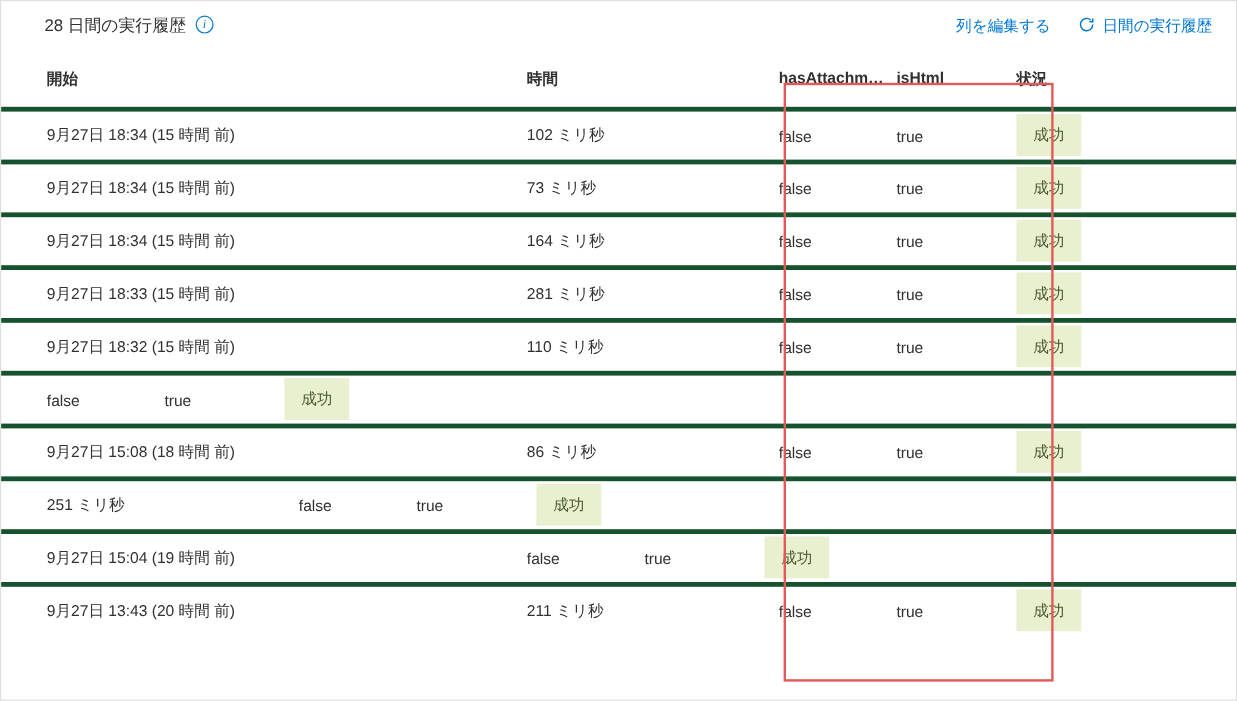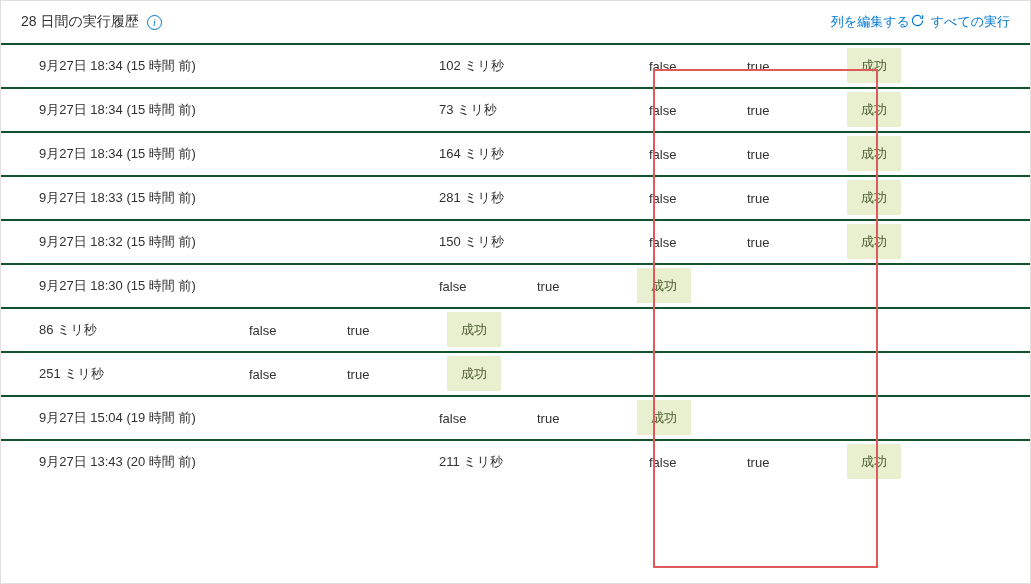--- a/index.html
+++ b/index.html
@@ -15,22 +15,22 @@
     }
     .header {
       display: flex;
       align-items: center;
       justify-content: space-between;
       padding: 8px 20px 8px 20px;
       height: 42px;
     }
     .header-left {
       display: flex;
-      align-items: center;
       gap: 8px;
+      margin-left: 16px;
     }
     .title {
       font-size: 14px;
       color: #323130;
     }
     .info-icon {
       width: 15px;
       height: 15px;
       border: 1px solid #0078d4;
       border-radius: 50%;
@@ -39,20 +39,21 @@
       justify-content: center;
       font-size: 10px;
       color: #0078d4;
       font-style: italic;
       font-family: Georgia, serif;
       cursor: pointer;
     }
     .header-right {
       display: flex;
       align-items: center;
+      gap: 22px;
     }
     .link {
       color: #0078d4;
       font-size: 13px;
       cursor: pointer;
       display: flex;
       align-items: center;
       gap: 6px;
     }
     .refresh-icon svg {
@@ -60,21 +61,21 @@
       height: 15px;
     }
     .table {
       width: 100%;
     }
     .thead, .row {
       display: flex;
       align-items: center;
       padding: 0 20px 0 38px;
       height: 44px;
-      border-top: 2px solid #14532d;
+      border-top: 4px solid #14532d;
     }
     .thead {
       font-weight: 600;
       color: #323130;
       border-top: none;
       height: 46px;
       padding-top: 14px;
       align-items: flex-start;
     }
     .col-start { flex: 0 0 400px; }
@@ -112,26 +113,33 @@
     </div>
     <div class="header-right">
       <span class="link">列を編集する</span>
       <span class="link">
         <span class="refresh-icon">
           <svg viewBox="0 0 16 16" fill="none" stroke="#0078d4" stroke-width="1.3">
             <path d="M13.5 8a5.5 5.5 0 1 1-1.8-4.1"></path>
             <path d="M13.5 2.5 V5.5 H10.5"></path>
           </svg>
         </span>
-        <span>すべての実行</span>
+        <span>日間の実行履歴</span>
       </span>
     </div>
   </div>
 
   <div class="table">
+    <div class="thead">
+      <div class="col-start">開始</div>
+      <div class="col-duration">時間</div>
+      <div class="col-attach">hasAttachme...</div>
+      <div class="col-ishtml">isHtml</div>
+      <div class="col-status">状況</div>
+    </div>
     <div id="rows">
         <div class="row">
           <div class="col-start">9月27日 18:34 (15 時間 前)</div>
           <div class="col-duration">102 ミリ秒</div>
           <div class="col-attach">false</div>
           <div class="col-ishtml">true</div>
           <div class="col-status"><span class="status-badge">成功</span></div>
         </div>
         <div class="row">
           <div class="col-start">9月27日 18:34 (15 時間 前)</div>
@@ -149,32 +157,32 @@
         </div>
         <div class="row">
           <div class="col-start">9月27日 18:33 (15 時間 前)</div>
           <div class="col-duration">281 ミリ秒</div>
           <div class="col-attach">false</div>
           <div class="col-ishtml">true</div>
           <div class="col-status"><span class="status-badge">成功</span></div>
         </div>
         <div class="row">
           <div class="col-start">9月27日 18:32 (15 時間 前)</div>
-          <div class="col-duration">150 ミリ秒</div>
-          <div class="col-attach">false</div>
-          <div class="col-ishtml">true</div>
-          <div class="col-status"><span class="status-badge">成功</span></div>
-        </div>
-        <div class="row">
-          <div class="col-start">9月27日 18:30 (15 時間 前)</div>
-          <div class="col-attach">false</div>
-          <div class="col-ishtml">true</div>
-          <div class="col-status"><span class="status-badge">成功</span></div>
-        </div>
-        <div class="row">
+          <div class="col-duration">110 ミリ秒</div>
+          <div class="col-attach">false</div>
+          <div class="col-ishtml">true</div>
+          <div class="col-status"><span class="status-badge">成功</span></div>
+        </div>
+        <div class="row">
+          <div class="col-attach">false</div>
+          <div class="col-ishtml">true</div>
+          <div class="col-status"><span class="status-badge">成功</span></div>
+        </div>
+        <div class="row">
+          <div class="col-start">9月27日 15:08 (18 時間 前)</div>
           <div class="col-duration">86 ミリ秒</div>
           <div class="col-attach">false</div>
           <div class="col-ishtml">true</div>
           <div class="col-status"><span class="status-badge">成功</span></div>
         </div>
         <div class="row">
           <div class="col-duration">251 ミリ秒</div>
           <div class="col-attach">false</div>
           <div class="col-ishtml">true</div>
           <div class="col-status"><span class="status-badge">成功</span></div>

